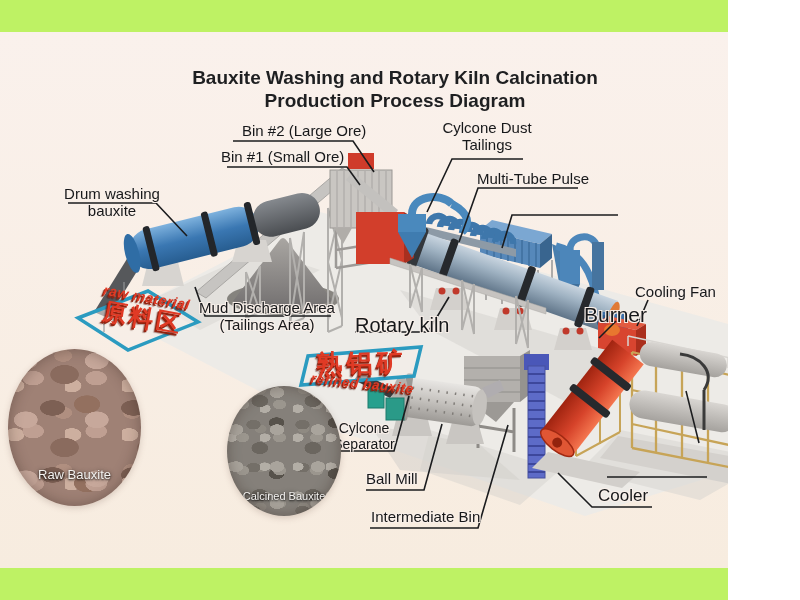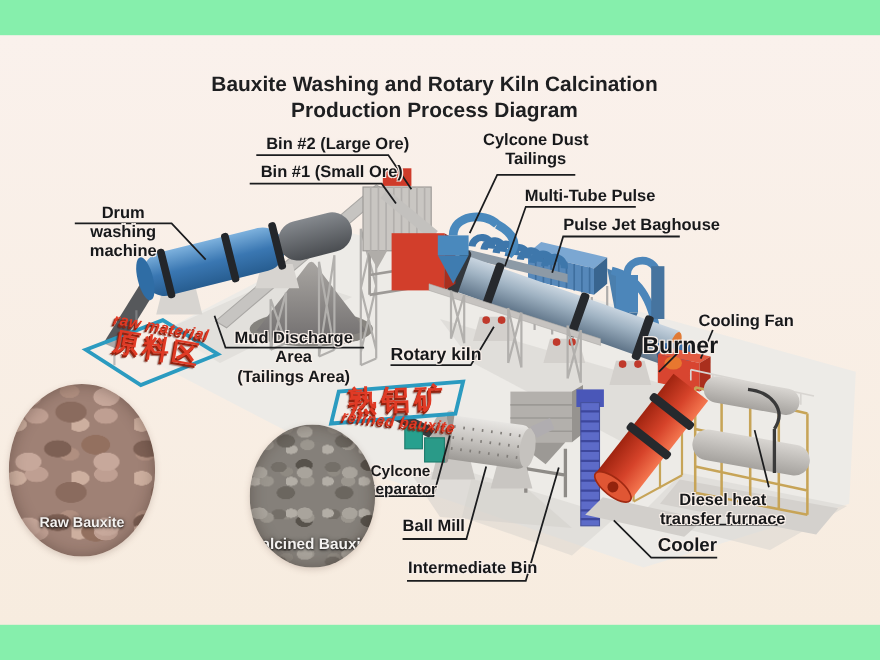--- a/index.html
+++ b/index.html
@@ -1,34 +1,34 @@
 <!DOCTYPE html>
 <html><head>
 <meta charset="utf-8">
 <style>
   html,body{margin:0;padding:0;background:#ffffff;}
-  .canvas{position:relative;width:800px;height:600px;background:#86efac;overflow:hidden;
+  .canvas{position:relative;width:728px;height:600px;background:#bef264;overflow:hidden;
           font-family:"Liberation Sans","DejaVu Sans",sans-serif;}
   .scene{position:absolute;left:0;top:32px;width:800px;height:536px;
          background:linear-gradient(#faf1ec,#f7ecdf);}
   svg.mach{position:absolute;left:0;top:0;width:800px;height:600px;}
   .title{position:absolute;left:140px;top:66px;width:510px;text-align:center;
          font-size:19px;line-height:23px;font-weight:700;color:#1e1f21;}
-  .lbl{position:absolute;white-space:nowrap;font-weight:700;color:#17181a;
+  .lbl{position:absolute;white-space:nowrap;font-weight:400;color:#17181a;
        font-size:15px;line-height:1.16;
        text-shadow:1px 1px 0 #f8efe9,-1px -1px 0 #f8efe9,1px -1px 0 #f8efe9,-1px 1px 0 #f8efe9;}
   .lbl.center{text-align:center;white-space:normal;}
   .marker{position:absolute;text-align:center;color:#e03a25;font-weight:800;font-style:italic;
           text-shadow:-1px 2px 0 #93220f,-2px 3px 1px rgba(70,12,4,.45);}
   .marker .en{font-size:14px;letter-spacing:.5px;display:block;}
   .marker .zh{font-size:24px;letter-spacing:3px;display:block;line-height:1.05;font-style:normal;}
   .inset{position:absolute;border-radius:50%;overflow:hidden;
          box-shadow:inset 0 0 14px rgba(40,25,20,.35), 0 2px 6px rgba(120,90,80,.25);}
   .inset .cap{position:absolute;left:0;width:100%;text-align:center;color:#f4f2f0;
-              font-weight:700;text-shadow:0 1px 2px rgba(0,0,0,.85),0 0 4px rgba(0,0,0,.5);}
+              font-weight:400;text-shadow:0 1px 2px rgba(0,0,0,.85),0 0 4px rgba(0,0,0,.5);}
   .inset-raw{left:8px;top:349px;width:133px;height:157px;
     background-color:#9f8175;
     background-image:
       radial-gradient(20px 14px at 25% 20%, #c7a89b 58%, transparent 61%),
       radial-gradient(24px 16px at 65% 35%, #8a6b5e 58%, transparent 61%),
       radial-gradient(18px 12px at 40% 55%, #bf9f92 58%, transparent 61%),
       radial-gradient(22px 15px at 85% 70%, #93705f 58%, transparent 61%),
       radial-gradient(16px 11px at 12% 75%, #cdaf9f 58%, transparent 61%),
       radial-gradient(21px 13px at 55% 88%, #7d6054 58%, transparent 61%),
       radial-gradient(15px 10px at 80% 12%, #b08f80 58%, transparent 61%);
@@ -38,21 +38,21 @@
     background-color:#85807a;
     background-image:
       radial-gradient(12px 9px at 22% 18%, #a9a49c 58%, transparent 61%),
       radial-gradient(14px 10px at 62% 32%, #6b665f 58%, transparent 61%),
       radial-gradient(11px 8px at 42% 56%, #9b968e 58%, transparent 61%),
       radial-gradient(13px 9px at 84% 72%, #57524b 58%, transparent 61%),
       radial-gradient(10px 7px at 14% 78%, #b3aea6 58%, transparent 61%),
       radial-gradient(12px 8px at 54% 90%, #746f68 58%, transparent 61%),
       radial-gradient(10px 7px at 78% 10%, #8f8a82 58%, transparent 61%);
     background-size:41px 37px,53px 47px,37px 33px,59px 51px,33px 29px,49px 43px,43px 39px;}
-  .inset-calcined .cap{bottom:14px;font-size:14px;text-align:center;}
+  .inset-calcined .cap{bottom:14px;font-size:11px;text-align:center;}
 </style>
 </head>
 <body>
 
 <div class="canvas">
   <div class="scene"></div>
 
   <svg class="mach" viewBox="0 0 800 600">
     <defs>
       <linearGradient id="gBlue" x1="0" y1="0" x2="0" y2="1">
@@ -286,49 +286,44 @@
       <polyline points="699,443 686,391"></polyline>
     </g>
   </svg>
 
   <div class="title">
     <div>Bauxite Washing and Rotary Kiln Calcination</div>
     <div>Production Process Diagram</div>
   </div>
 
   <div class="lbl" style="left:242px;top:122px">Bin #2 (Large Ore)</div>
-  <div class="lbl" style="left:237px;top:148px">Bin #1 (Small Ore)</div>
+  <div class="lbl" style="left:221px;top:148px">Bin #1 (Small Ore)</div>
   <div class="lbl center" style="left:437px;top:119px;width:100px">
     <span>Cylcone Dust</span><br>
     <span>Tailings</span>
   </div>
   <div class="lbl" style="left:477px;top:170px">Multi-Tube Pulse</div>
-  <div class="lbl" style="left:512px;top:196px">Pulse Jet Baghouse</div>
   <div class="lbl center" style="left:64px;top:185px;width:96px">
     <span>Drum washing</span><br>
-    <span>machine</span>
+    <span>bauxite</span>
   </div>
   <div class="lbl center" style="left:197px;top:299px;width:140px">
     <span>Mud Discharge Area</span><br>
     <span>(Tailings Area)</span>
   </div>
-  <div class="lbl" style="left:355px;top:314px;font-size:16px">Rotary kiln</div>
+  <div class="lbl" style="left:355px;top:314px;font-size:20px">Rotary kiln</div>
   <div class="lbl" style="left:584px;top:303px;font-size:21px">Burner</div>
   <div class="lbl" style="left:635px;top:283px">Cooling Fan</div>
   <div class="lbl center" style="left:332px;top:420px;width:64px;font-size:14px">
     <span>Cylcone</span><br>
     <span>Separator</span>
   </div>
   <div class="lbl" style="left:366px;top:470px">Ball Mill</div>
   <div class="lbl" style="left:371px;top:508px">Intermediate Bin</div>
   <div class="lbl" style="left:598px;top:486px;font-size:17px">Cooler</div>
-  <div class="lbl center" style="left:598px;top:446px;width:118px">
-    <span>Diesel heat</span><br>
-    <span>transfer furnace</span>
-  </div>
 
   <div class="marker" style="left:82px;top:289px;width:125px;transform:rotate(10deg)">
     <span class="en">raw material</span>
     <span class="zh">原料区</span>
   </div>
   <div class="marker" style="left:303px;top:350px;width:118px;transform:rotate(-2deg)">
     <span class="zh" style="font-size:26px;letter-spacing:4px">熟铝矿</span>
     <span class="en" style="font-size:13.5px;transform:rotate(8deg);margin-top:-1px">refined bauxite</span>
   </div>
 

